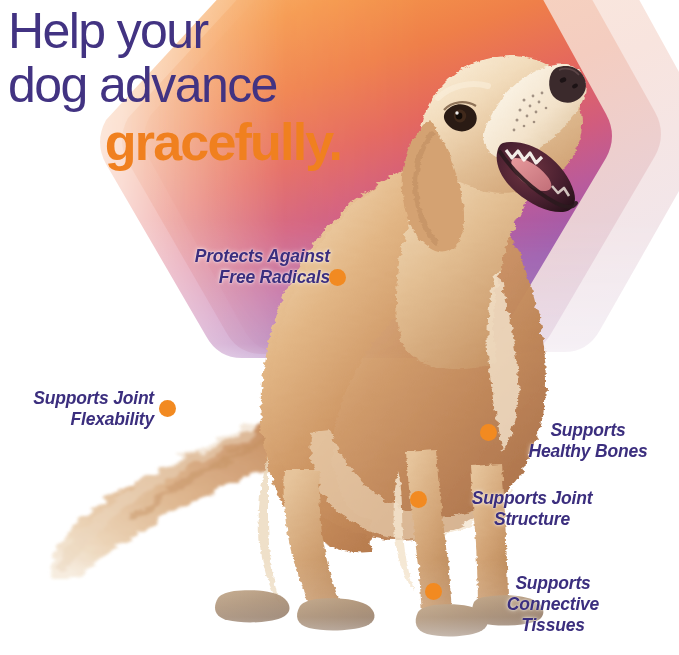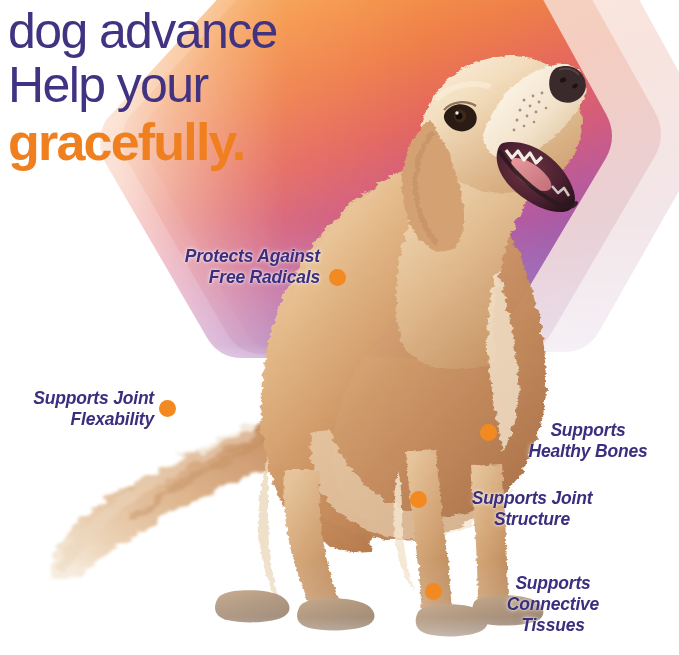--- a/index.html
+++ b/index.html
@@ -29,20 +29,21 @@
   }
   .hl-accent {
     display:block;
     font-size:52px;
     line-height:56px;
     letter-spacing:-1.8px;
     font-weight:bold;
     color:#F0801F;
     white-space:nowrap;
     margin-top:2px;
+    text-align:center;
   }
 
   
   .dog { position:absolute; left:0; top:0; width:679px; height:655px; z-index:4; pointer-events:none; }
 
   
   .callout {
     position:absolute; z-index:8;
     color:#3B2E7E;
     font-weight:bold;
@@ -56,21 +57,21 @@
   .callout.right-al { text-align:right; }
   .callout.left-al  { text-align:center; }
 
   .dot {
     position:absolute; z-index:9;
     width:17px; height:17px; border-radius:50%;
     background:#F28A21;
   }
 
   
-  #co-free      { left:142px; top:246px; width:178px; }
+  #co-free      { left:152px; top:246px; width:178px; }
   #dot-free     { left:329px; top:269px; }
 
   #co-flex      { left:2px;  top:388px; width:152px; }
   #dot-flex     { left:159px; top:400px; }
 
   #co-bones     { left:508px; top:420px; width:160px; }
   #dot-bones    { left:480px; top:424px; }
 
   #co-struct    { left:442px; top:488px; width:180px; }
   #dot-struct   { left:410px; top:491px; }
@@ -138,22 +139,22 @@
     <g mask="url(#mBoth)">
       <path d="M 282 -30 L 548 -30 Q 575 -30 589 -6 L 655 112 Q 667 134 655 156 L 552 332 Q 540 354 516 354 L 262 354 Q 238 354 226 332 L 128 162 Q 116 140 128 118 L 244 -8 Q 258 -30 282 -30 Z" fill="url(#gradEcho1)"></path>
     </g>
 
     <g mask="url(#mBoth)">
       <path d="M 262 -30 L 498 -30 Q 526 -30 540 -6 L 606 114 Q 618 136 606 158 L 500 336 Q 488 358 464 358 L 242 358 Q 218 358 206 336 L 106 164 Q 94 142 106 120 L 224 -8 Q 238 -30 262 -30 Z" fill="url(#gradMain)"></path>
     </g>
   </svg>
 
   <div class="headline">
+    <span class="hl-line">Help your</span>
     <span class="hl-line">dog advance</span>
-    <span class="hl-line">Help your</span>
     <span class="hl-accent">gracefully.</span>
   </div>
 
   <svg class="dog" viewBox="0 0 679 655">
     <defs>
       <linearGradient id="furBody" x1="0.15" y1="0.1" x2="0.85" y2="0.95">
         <stop offset="0" stop-color="#F0D4AE"></stop>
         <stop offset="0.22" stop-color="#E2B685"></stop>
         <stop offset="0.48" stop-color="#CE9765"></stop>
         <stop offset="0.72" stop-color="#BE8354"></stop>

